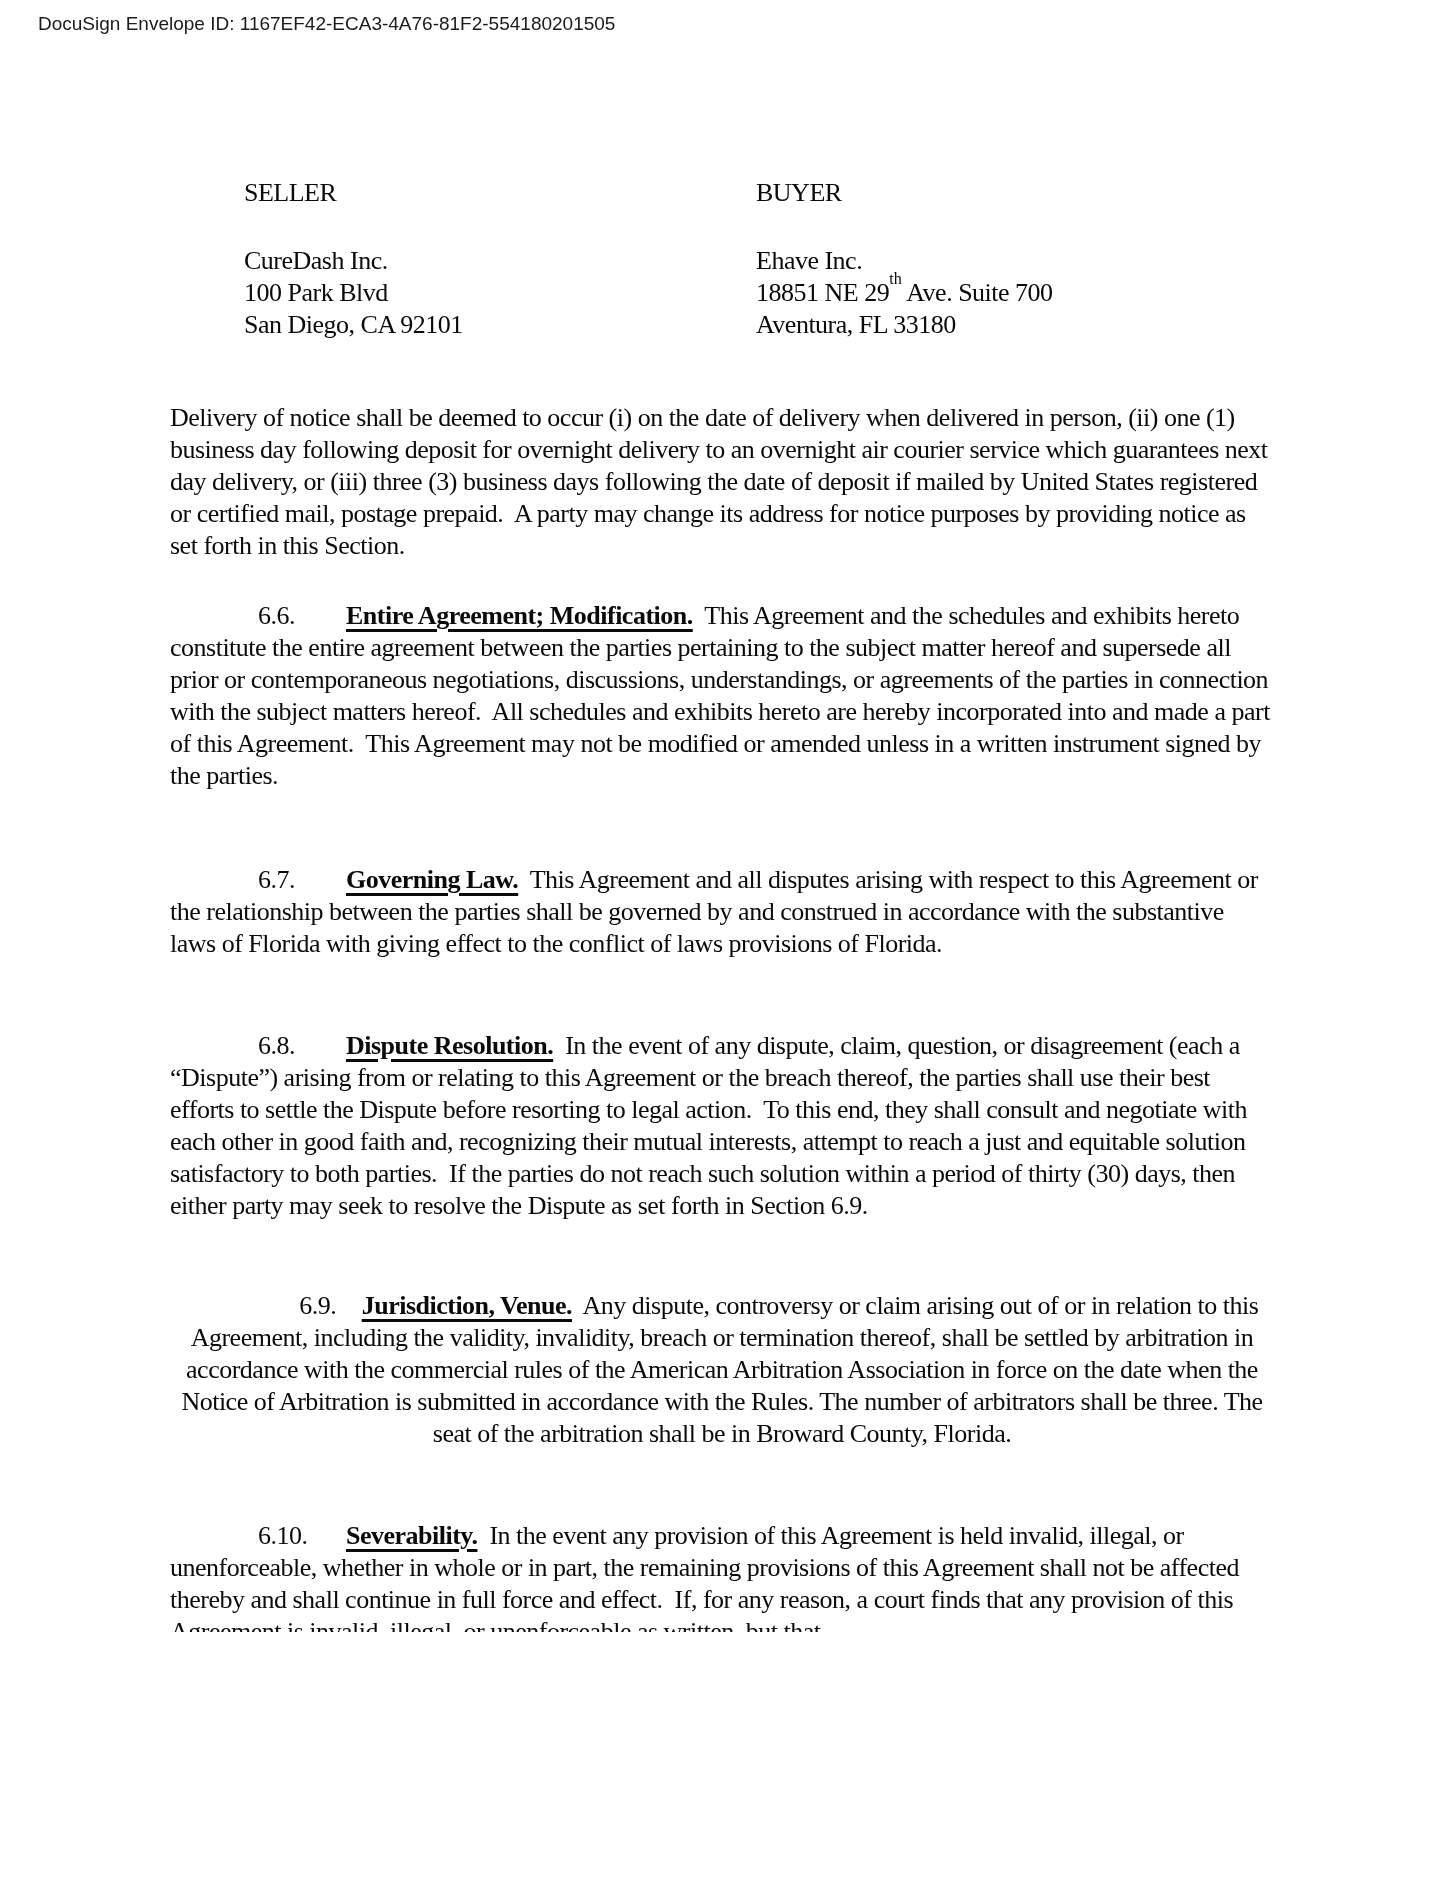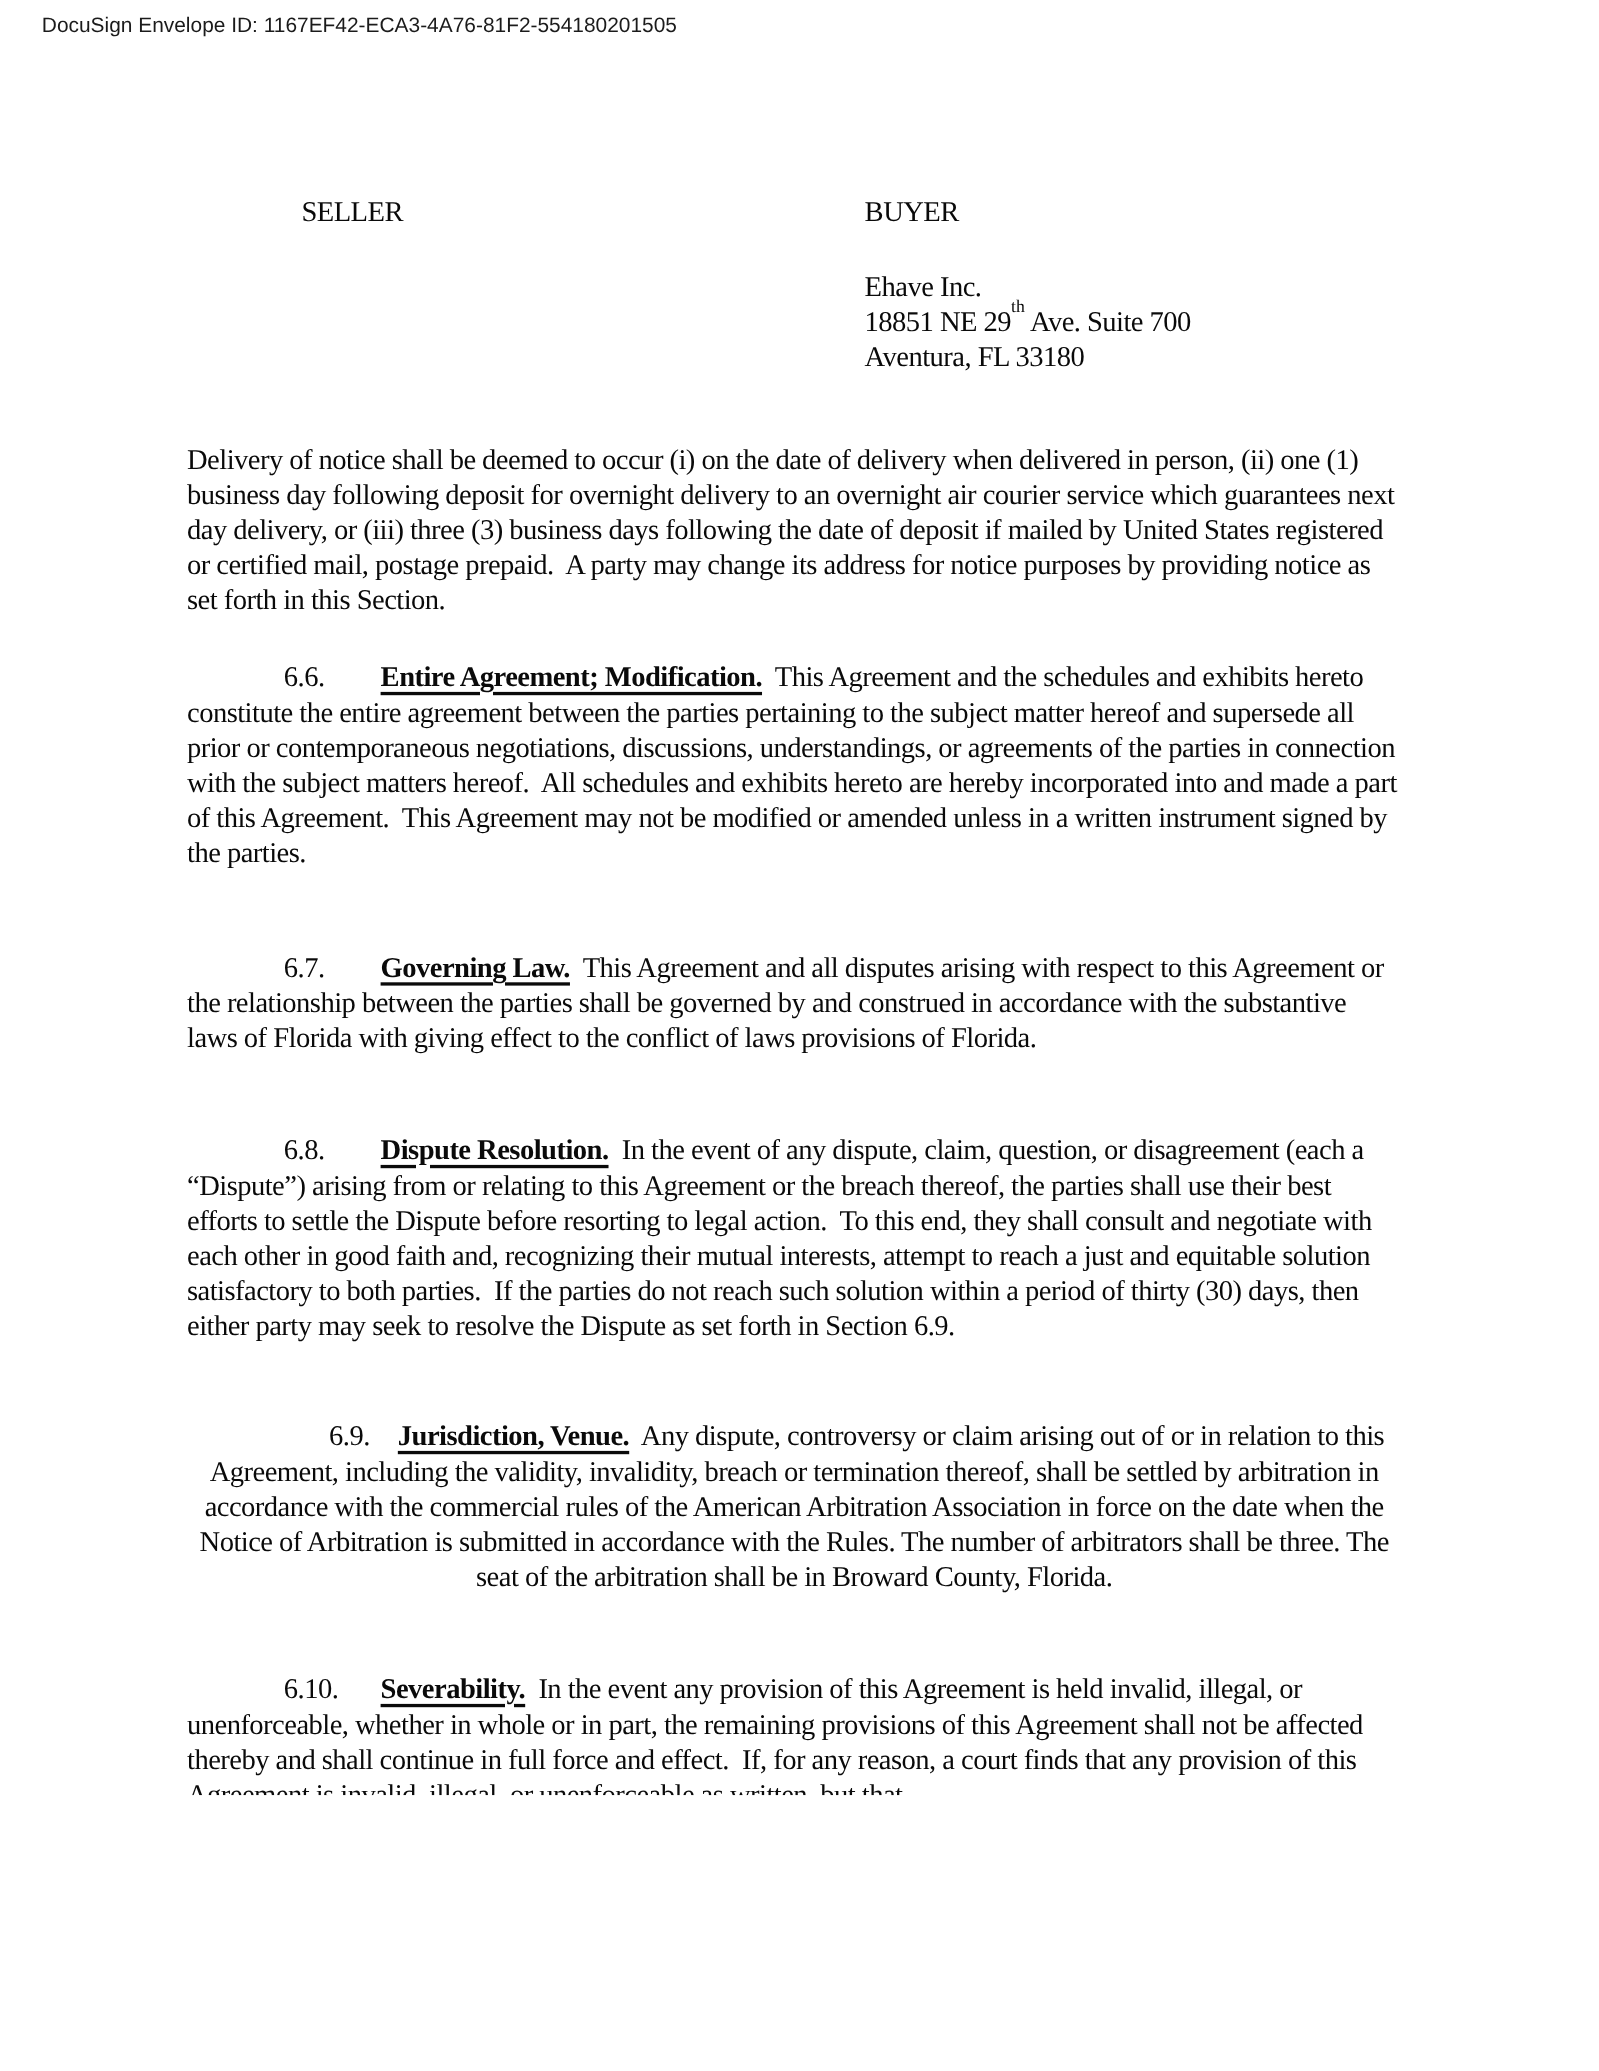--- a/index.html
+++ b/index.html
@@ -36,21 +36,21 @@
     font-family: "Liberation Serif", "DejaVu Serif", serif;
     font-size: 26px;
     line-height: 32px;
     letter-spacing: -0.5px;
     color: #0a0a0a;
   }
   
   .parties {
     position: absolute;
     top: 177px;
-    left: 104px;
+    left: 74px;
     right: 0;
     display: flex;
     justify-content: center;
   }
   .party-seller { width: 512px; flex: 0 0 512px; }
   .party-buyer  { flex: 1 1 auto; }
   .party-role { white-space: pre-wrap; }
   .party-lines { margin-top: 36px; }
   .party-lines > div { white-space: pre-wrap; }
   sup.ordinal {
@@ -105,20 +105,25 @@
 
 <div class="page">
 
   <div class="docusign-header">DocuSign Envelope ID: 1167EF42-ECA3-4A76-81F2-554180201505</div>
 
   <div class="content">
 
     <div class="parties">
       <div class="party party-seller">
         <div class="party-role">SELLER</div>
+        <div class="party-lines">
+          <div>CureDash Inc.</div>
+          <div>100 Park Blvd</div>
+          <div>San Diego, CA 92101</div>
+        </div>
       </div>
       <div class="party party-buyer">
         <div class="party-role">BUYER</div>
         <div class="party-lines">
           <div>Ehave Inc.</div>
           <div><span>18851 NE 29</span><sup class="ordinal">th</sup><span> Ave. Suite 700</span></div>
           <div>Aventura, FL 33180</div>
         </div>
       </div>
     </div>

